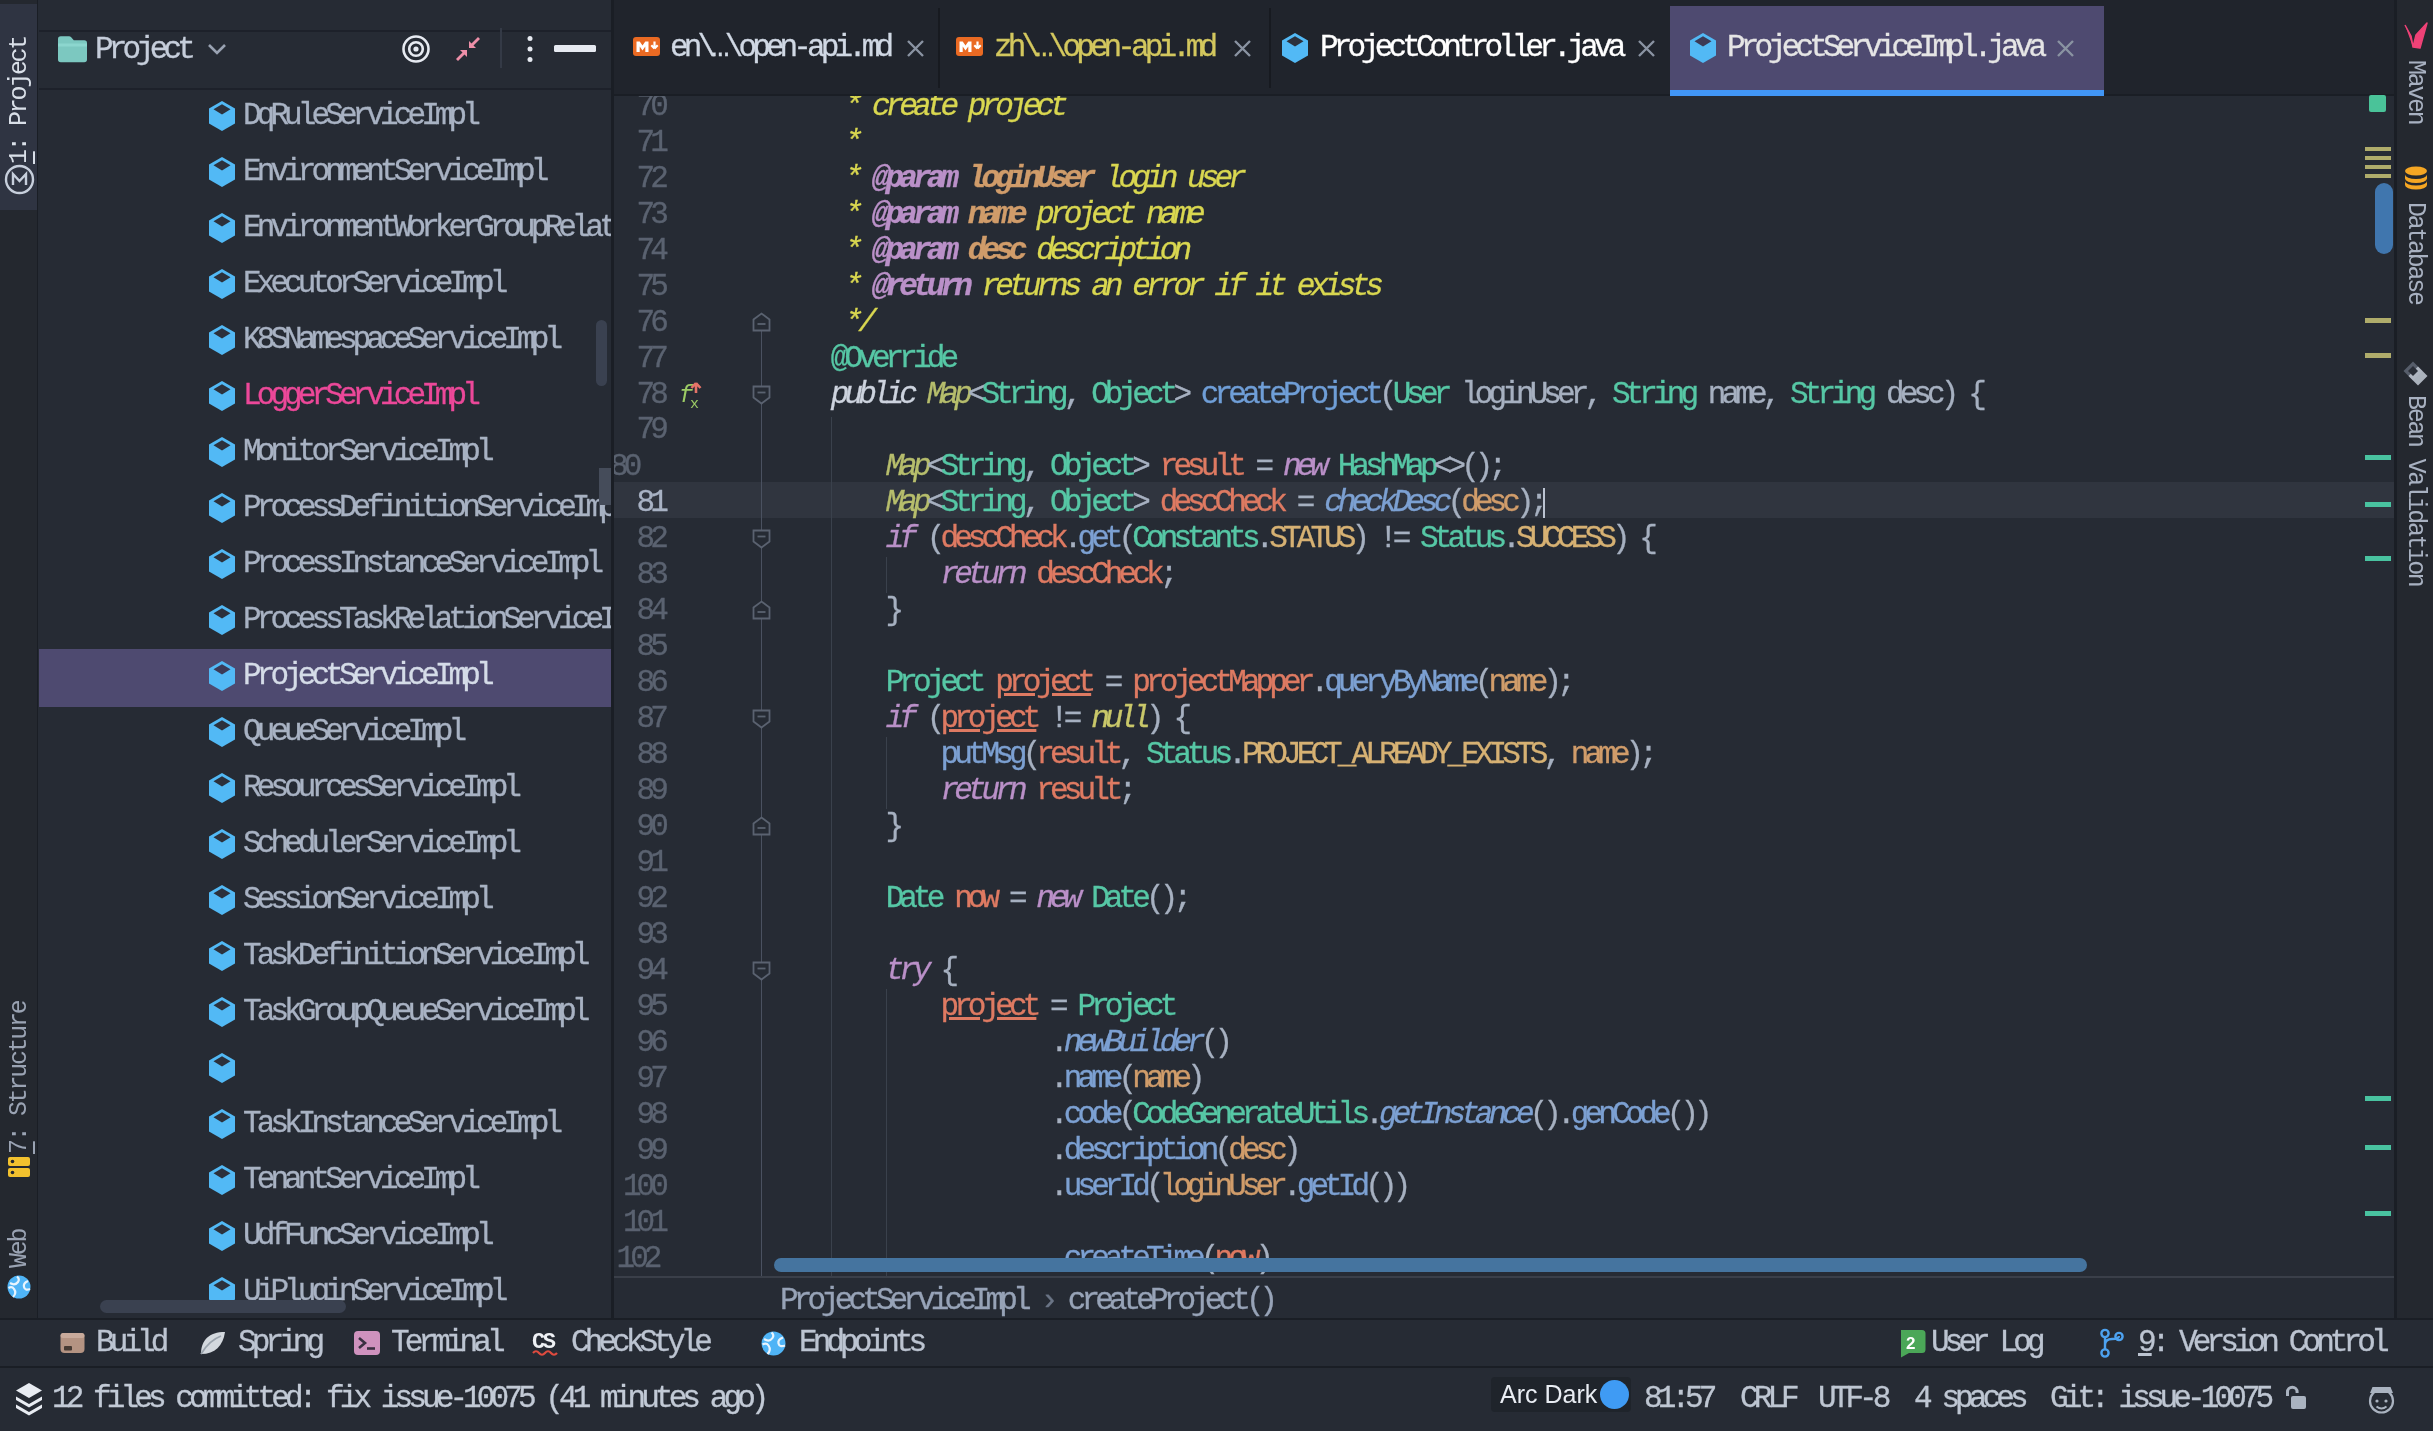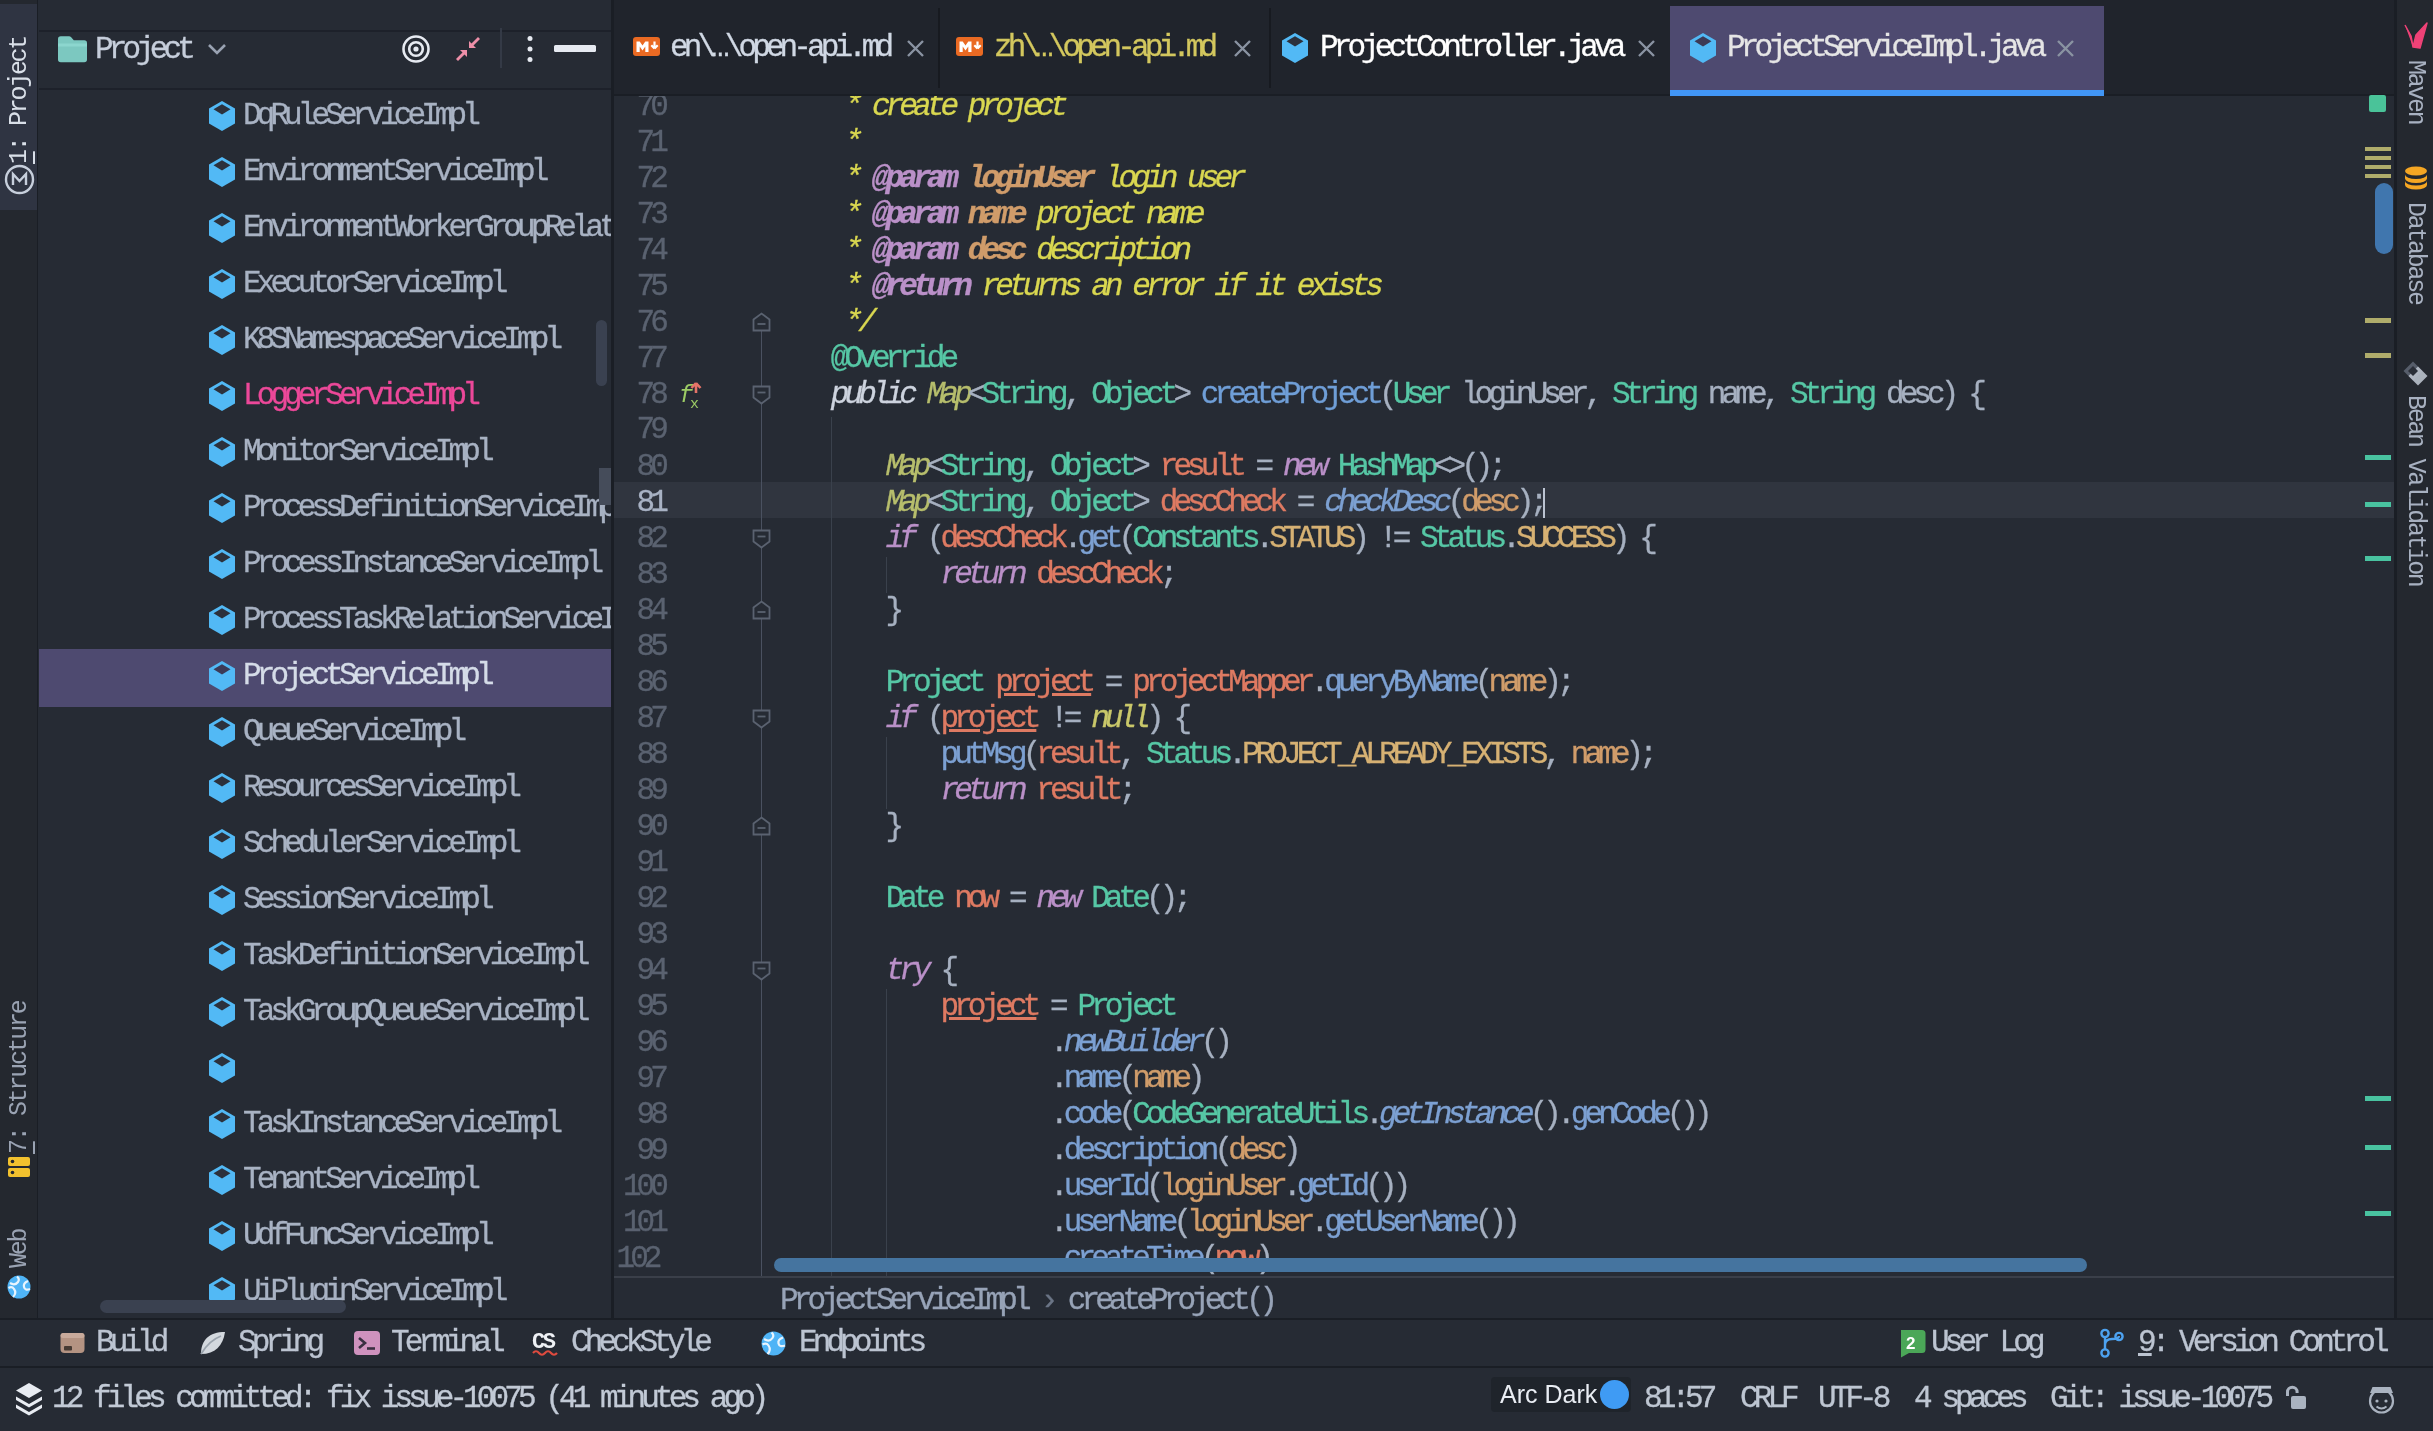--- a/index.html
+++ b/index.html
@@ -230,21 +230,21 @@
 <div class="a m cl" style="left:-3.5px;top:-7px;width:54px;text-align:right;color:#5a6270">70</div>
 <div class="a m cl" style="left:-3.5px;top:29px;width:54px;text-align:right;color:#5a6270">71</div>
 <div class="a m cl" style="left:-3.5px;top:65px;width:54px;text-align:right;color:#5a6270">72</div>
 <div class="a m cl" style="left:-3.5px;top:101px;width:54px;text-align:right;color:#5a6270">73</div>
 <div class="a m cl" style="left:-3.5px;top:137px;width:54px;text-align:right;color:#5a6270">74</div>
 <div class="a m cl" style="left:-3.5px;top:173px;width:54px;text-align:right;color:#5a6270">75</div>
 <div class="a m cl" style="left:-3.5px;top:209px;width:54px;text-align:right;color:#5a6270">76</div>
 <div class="a m cl" style="left:-3.5px;top:245px;width:54px;text-align:right;color:#5a6270">77</div>
 <div class="a m cl" style="left:-3.5px;top:281px;width:54px;text-align:right;color:#5a6270">78</div>
 <div class="a m cl" style="left:-3.5px;top:316px;width:54px;text-align:right;color:#5a6270">79</div>
-<div class="a m cl" style="left:-3.5px;top:353px;width:54px;text-align:right;color:#5a6270">80</div>
+<div class="a m cl" style="left:-3.5px;top:353px;width:54px;color:#5a6270">80</div>
 <div class="a m cl" style="left:-3.5px;top:389px;width:54px;text-align:right;color:#a8b2c4">81</div>
 <div class="a m cl" style="left:-3.5px;top:425px;width:54px;text-align:right;color:#5a6270">82</div>
 <div class="a m cl" style="left:-3.5px;top:461px;width:54px;text-align:right;color:#5a6270">83</div>
 <div class="a m cl" style="left:-3.5px;top:497px;width:54px;text-align:right;color:#5a6270">84</div>
 <div class="a m cl" style="left:-3.5px;top:533px;width:54px;text-align:right;color:#5a6270">85</div>
 <div class="a m cl" style="left:-3.5px;top:569px;width:54px;text-align:right;color:#5a6270">86</div>
 <div class="a m cl" style="left:-3.5px;top:605px;width:54px;text-align:right;color:#5a6270">87</div>
 <div class="a m cl" style="left:-3.5px;top:641px;width:54px;text-align:right;color:#5a6270">88</div>
 <div class="a m cl" style="left:-3.5px;top:677px;width:54px;text-align:right;color:#5a6270">89</div>
 <div class="a m cl" style="left:-3.5px;top:713px;width:54px;text-align:right;color:#5a6270">90</div>
@@ -313,21 +313,20 @@
 <div class="a m cl" style="left:162.5px;top:677px"><span style="color:#a6b0c0">            </span><span style="color:#ba90c8;font-style:italic">return </span><span style="color:#de7a62">result</span><span style="color:#a6b0c0">;</span></div>
 <div class="a m cl" style="left:162.5px;top:713px"><span style="color:#a6b0c0">        }</span></div>
 <div class="a m cl" style="left:162.5px;top:785px"><span style="color:#a6b0c0">        </span><span style="color:#56c7a5">Date</span><span style="color:#a6b0c0"> </span><span style="color:#de7a62">now</span><span style="color:#a6b0c0"> = </span><span style="color:#ba90c8;font-style:italic">new </span><span style="color:#56c7a5">Date</span><span style="color:#a6b0c0">();</span></div>
 <div class="a m cl" style="left:162.5px;top:857px"><span style="color:#a6b0c0">        </span><span style="color:#ba90c8;font-style:italic">try </span><span style="color:#a6b0c0">{</span></div>
 <div class="a m cl" style="left:162.5px;top:893px"><span style="color:#a6b0c0">            </span><span style="color:#de7a62;text-decoration:underline">project</span><span style="color:#a6b0c0"> = </span><span style="color:#56c7a5">Project</span></div>
 <div class="a m cl" style="left:162.5px;top:929px"><span style="color:#a6b0c0">                    .</span><span style="color:#7ca0d2;font-style:italic">newBuilder</span><span style="color:#a6b0c0">()</span></div>
 <div class="a m cl" style="left:162.5px;top:965px"><span style="color:#a6b0c0">                    .</span><span style="color:#7ca0d2">name</span><span style="color:#a6b0c0">(</span><span style="color:#d09c6a">name</span><span style="color:#a6b0c0">)</span></div>
 <div class="a m cl" style="left:162.5px;top:1001px"><span style="color:#a6b0c0">                    .</span><span style="color:#7ca0d2">code</span><span style="color:#a6b0c0">(</span><span style="color:#56c7a5">CodeGenerateUtils</span><span style="color:#a6b0c0">.</span><span style="color:#7ca0d2;font-style:italic">getInstance</span><span style="color:#a6b0c0">().</span><span style="color:#7ca0d2">genCode</span><span style="color:#a6b0c0">())</span></div>
 <div class="a m cl" style="left:162.5px;top:1037px"><span style="color:#a6b0c0">                    .</span><span style="color:#7ca0d2">description</span><span style="color:#a6b0c0">(</span><span style="color:#d09c6a">desc</span><span style="color:#a6b0c0">)</span></div>
 <div class="a m cl" style="left:162.5px;top:1073px"><span style="color:#a6b0c0">                    .</span><span style="color:#7ca0d2">userId</span><span style="color:#a6b0c0">(</span><span style="color:#d09c6a">loginUser</span><span style="color:#a6b0c0">.</span><span style="color:#7ca0d2">getId</span><span style="color:#a6b0c0">())</span></div>
-<div class="a m cl" style="left:162.5px;top:1109px"><span style="color:#a6b0c0">                    .</span><span style="color:#7ca0d2">userName</span><span style="color:#a6b0c0">(</span><span style="color:#d09c6a">loginUser</span><span style="color:#a6b0c0">.</span><span style="color:#7ca0d2">getUserName</span><span style="color:#a6b0c0">())</span></div>
 <div class="a m cl" style="left:162.5px;top:1145px"><span style="color:#a6b0c0">                    .</span><span style="color:#7ca0d2">createTime</span><span style="color:#a6b0c0">(</span><span style="color:#de7a62">now</span><span style="color:#a6b0c0">)</span></div>
 <div class="a" style="left:929.6999999999999px;top:392px;width:2px;height:30px;background:#bbc3d1"></div>
 <div class="a" style="left:160.5px;top:1162px;width:1313px;height:14px;background:#45749f;border-radius:7px"></div>
 </div>
 <div class="a" style="left:613.5px;top:1276px;width:1780px;height:1.5px;background:#3a3f49"></div>
 <div class="a m" style="left:780px;top:1284px;height:34px;line-height:34px;color:#97a3b7">ProjectServiceImpl <span style="color:#6b7586">›</span> createProject()</div>
 <div class="a" style="left:2369px;top:95px;width:17px;height:17px;border-radius:2px;background:#4ac399"></div>
 <div class="a" style="left:2365px;top:147px;width:26px;height:4px;background:#afac6b"></div>
 <div class="a" style="left:2365px;top:156px;width:26px;height:4px;background:#afac6b"></div>
 <div class="a" style="left:2365px;top:165px;width:26px;height:4px;background:#afac6b"></div>

